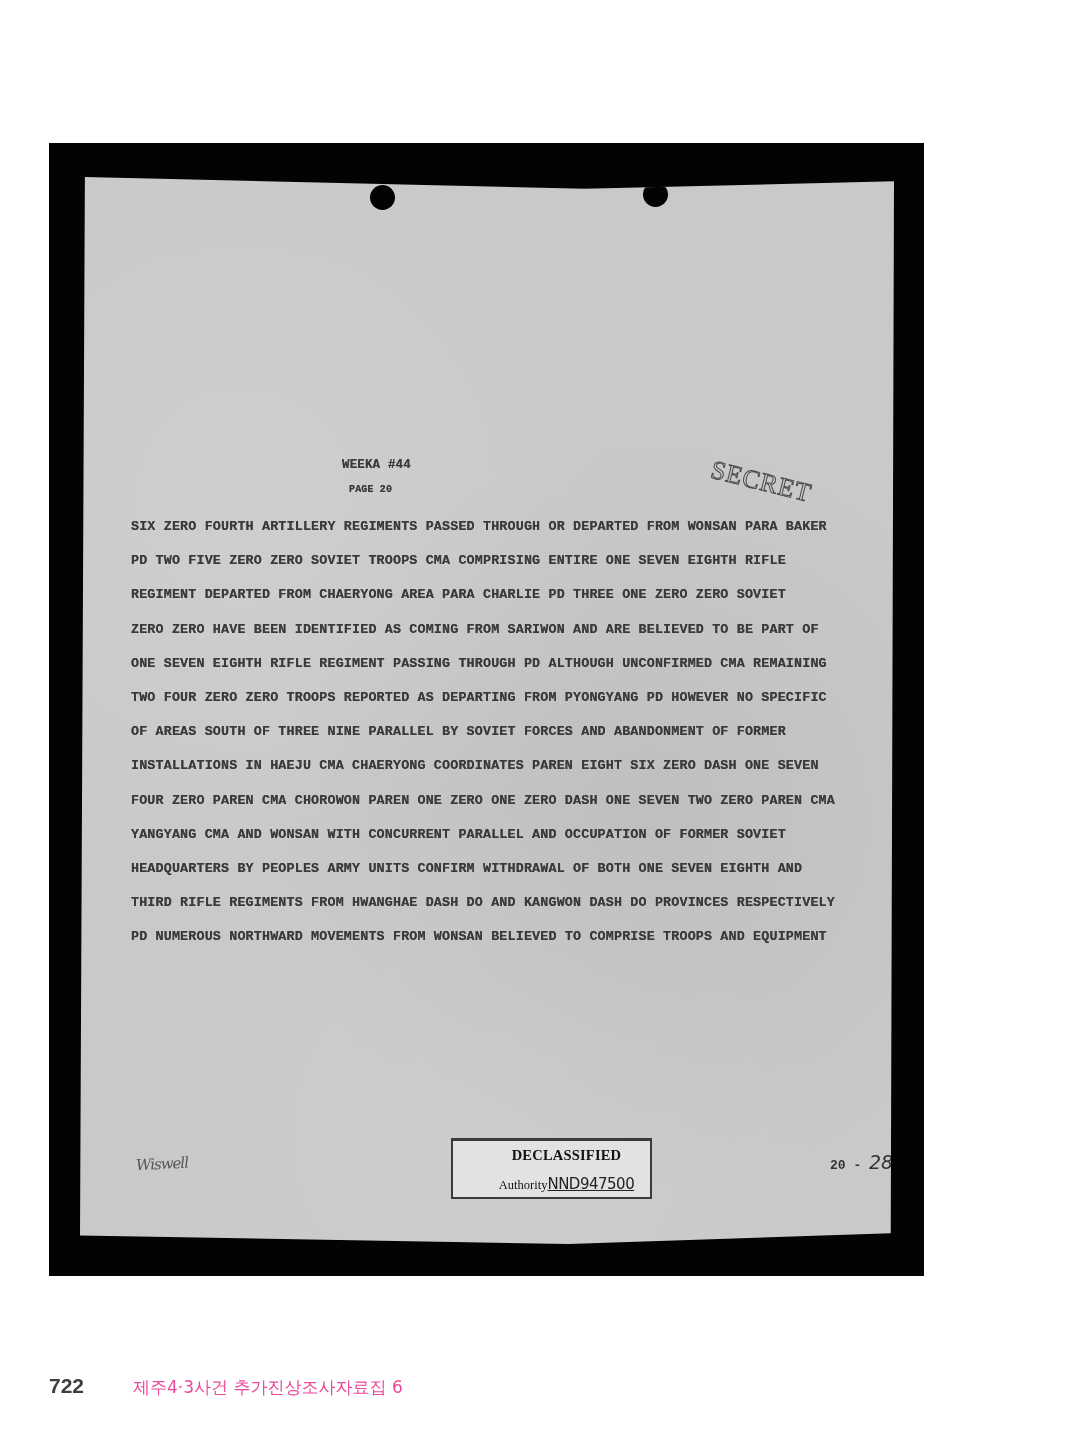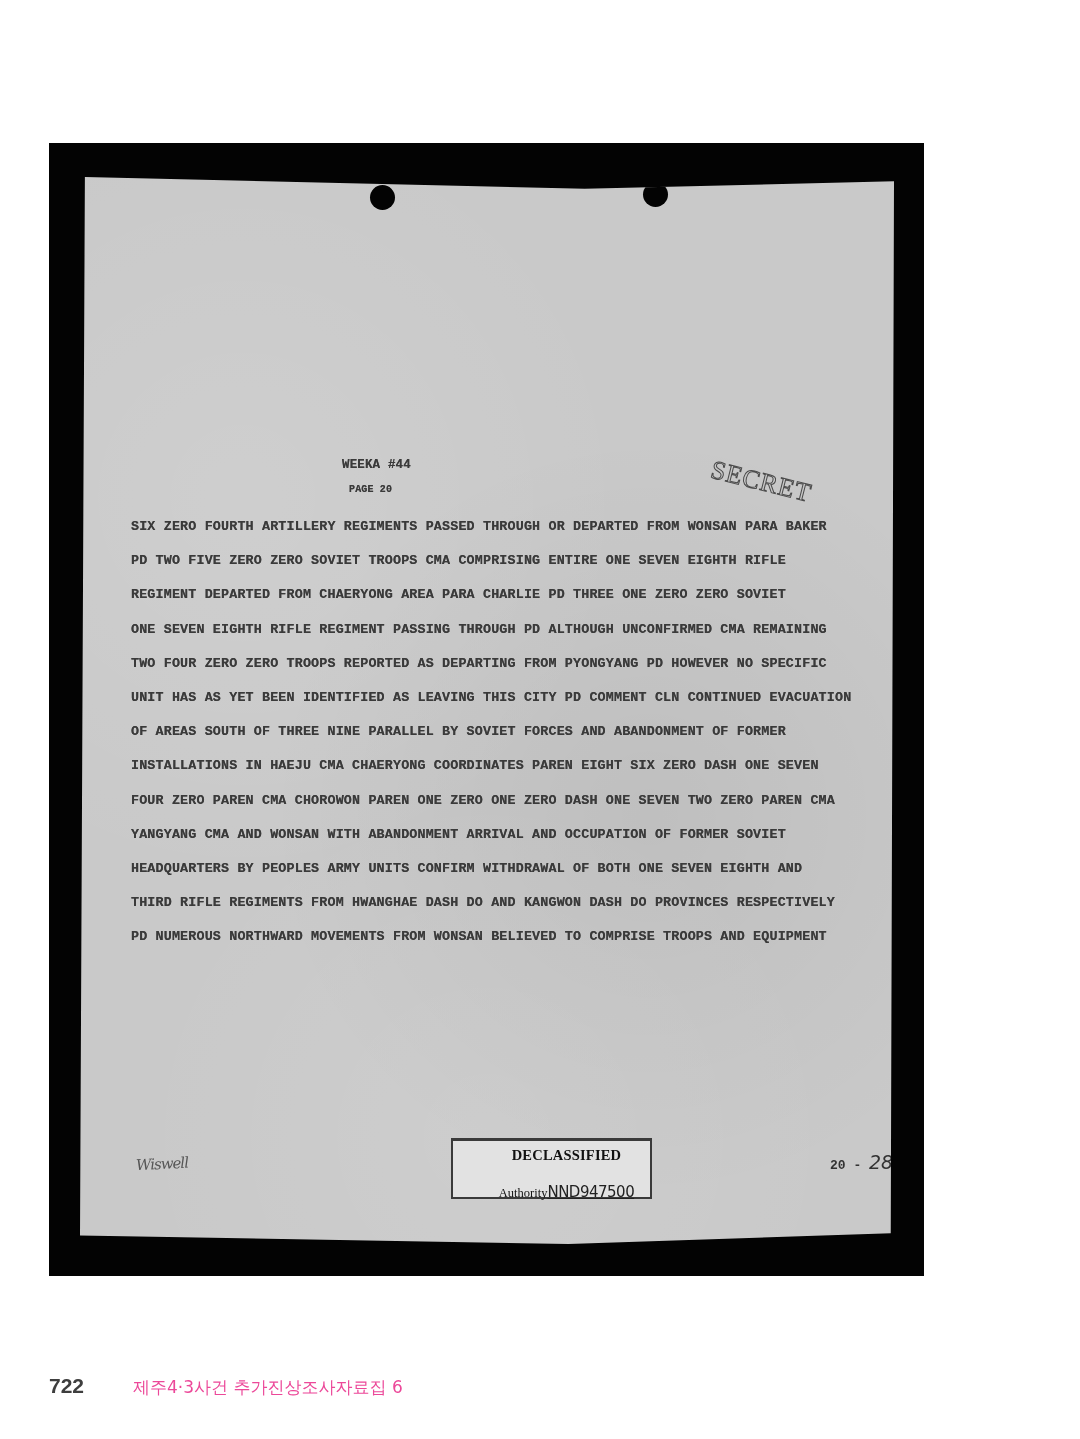--- a/index.html
+++ b/index.html
@@ -54,21 +54,21 @@
   .declass-box {
     position: absolute; left: 371px; top: 961px; width: 201px; height: 61px;
     background: #e2e2e2; border: 2px solid #3a3a3a; border-top-width: 3px;
     box-sizing: border-box; text-align: center; padding-left: 30px;
   }
   .declass-title {
     font-family: "Liberation Serif", serif; font-weight: bold; font-size: 14.5px;
     color: #111; margin-top: 6px; letter-spacing: 0.2px;
   }
   .declass-auth {
-    font-family: "Liberation Serif", serif; font-size: 12.5px; color: #111; margin-top: 19px;
+    font-family: "Liberation Serif", serif; font-size: 12.5px; color: #111; margin-top: 11px;
   }
   .declass-auth .handwritten {
     font-family: "DejaVu Sans", sans-serif; font-size: 15px; font-weight: normal;
     text-decoration: underline; letter-spacing: -0.5px; color: #222;
   }
   .page-ref {
     position: absolute; left: 750px; top: 974px;
     font-family: "Liberation Mono", monospace; font-weight: bold; font-size: 13px; color: #333;
   }
   .page-ref .hand { font-family: "DejaVu Sans", sans-serif; font-weight: normal; font-size: 19px; font-style: italic; }
@@ -93,27 +93,27 @@
 
     <div class="header-line typed hdr-weeka">WEEKA #44</div>
     <div class="header-line typed hdr-page">PAGE 20</div>
 
     <div class="stamp-secret">SECRET</div>
 
     <div class="body-lines">
       <div class="body-line typed">SIX ZERO FOURTH ARTILLERY REGIMENTS PASSED THROUGH OR DEPARTED FROM WONSAN PARA BAKER</div>
       <div class="body-line typed">PD TWO FIVE ZERO ZERO SOVIET TROOPS CMA COMPRISING ENTIRE ONE SEVEN EIGHTH RIFLE</div>
       <div class="body-line typed">REGIMENT DEPARTED FROM CHAERYONG AREA PARA CHARLIE PD THREE ONE ZERO ZERO SOVIET</div>
+      <div class="body-line typed">ZERO ZERO HAVE BEEN IDENTIFIED AS COMING FROM SARIWON AND ARE BELIEVED TO BE PART OF</div>
       <div class="body-line typed">ONE SEVEN EIGHTH RIFLE REGIMENT PASSING THROUGH PD ALTHOUGH UNCONFIRMED CMA REMAINING</div>
       <div class="body-line typed">TWO FOUR ZERO ZERO TROOPS REPORTED AS DEPARTING FROM PYONGYANG PD HOWEVER NO SPECIFIC</div>
-      <div class="body-line typed">UNIT HAS AS YET BEEN IDENTIFIED AS LEAVING THIS CITY PD COMMENT CLN CONTINUED EVACUATION</div>
       <div class="body-line typed">OF AREAS SOUTH OF THREE NINE PARALLEL BY SOVIET FORCES AND ABANDONMENT OF FORMER</div>
       <div class="body-line typed">INSTALLATIONS IN HAEJU CMA CHAERYONG COORDINATES PAREN EIGHT SIX ZERO DASH ONE SEVEN</div>
       <div class="body-line typed">FOUR ZERO PAREN CMA CHOROWON PAREN ONE ZERO ONE ZERO DASH ONE SEVEN TWO ZERO PAREN CMA</div>
-      <div class="body-line typed">YANGYANG CMA AND WONSAN WITH ABANDONMENT ARRIVAL AND OCCUPATION OF FORMER SOVIET</div>
+      <div class="body-line typed">YANGYANG CMA AND WONSAN WITH CONCURRENT PARALLEL AND OCCUPATION OF FORMER SOVIET</div>
       <div class="body-line typed">HEADQUARTERS BY PEOPLES ARMY UNITS CONFIRM WITHDRAWAL OF BOTH ONE SEVEN EIGHTH AND</div>
       <div class="body-line typed">THIRD RIFLE REGIMENTS FROM HWANGHAE DASH DO AND KANGWON DASH DO PROVINCES RESPECTIVELY</div>
       <div class="body-line typed">PD NUMEROUS NORTHWARD MOVEMENTS FROM WONSAN BELIEVED TO COMPRISE TROOPS AND EQUIPMENT</div>
     </div>
 
     <div class="signature">Wiswell</div>
 
     <div class="declass-box">
       <div class="declass-title">DECLASSIFIED</div>
       <div class="declass-auth"><span>Authority</span><span class="handwritten">NND947500</span></div>

